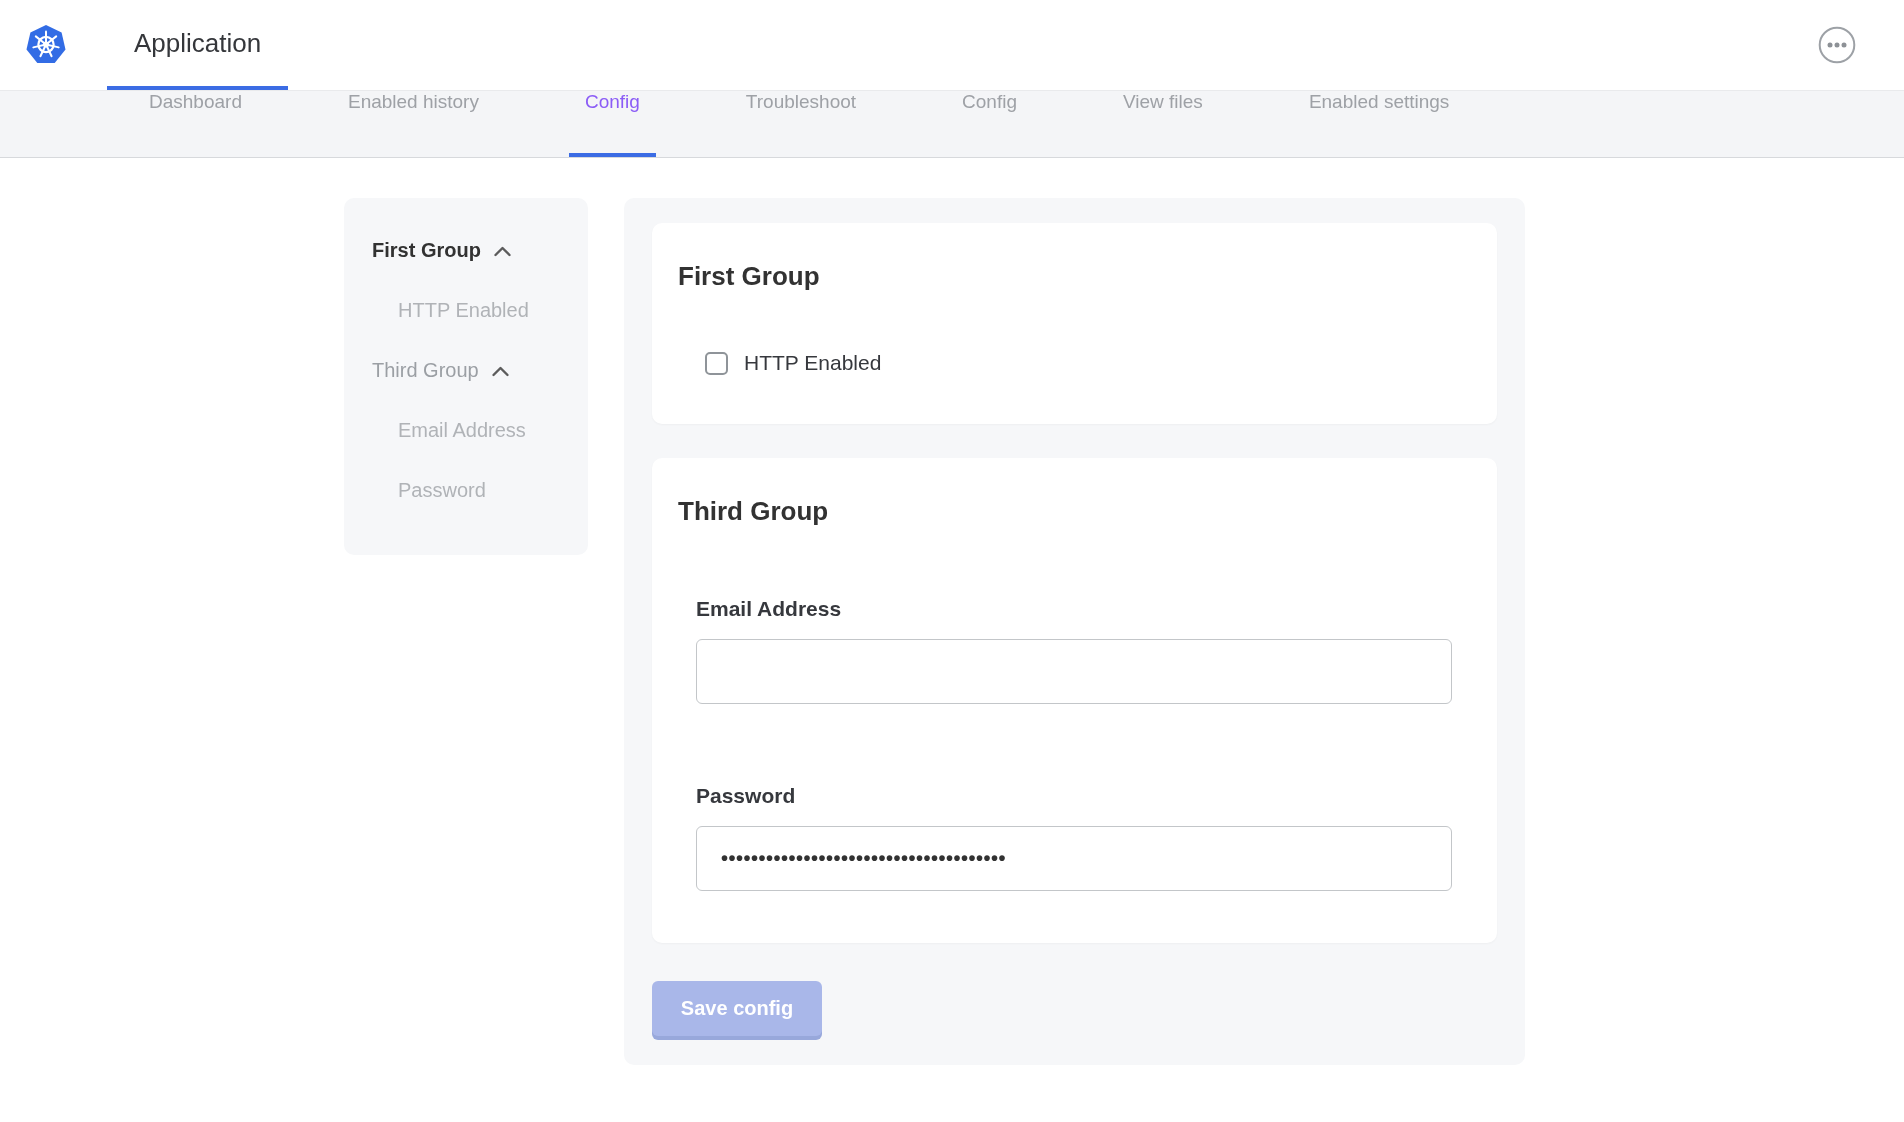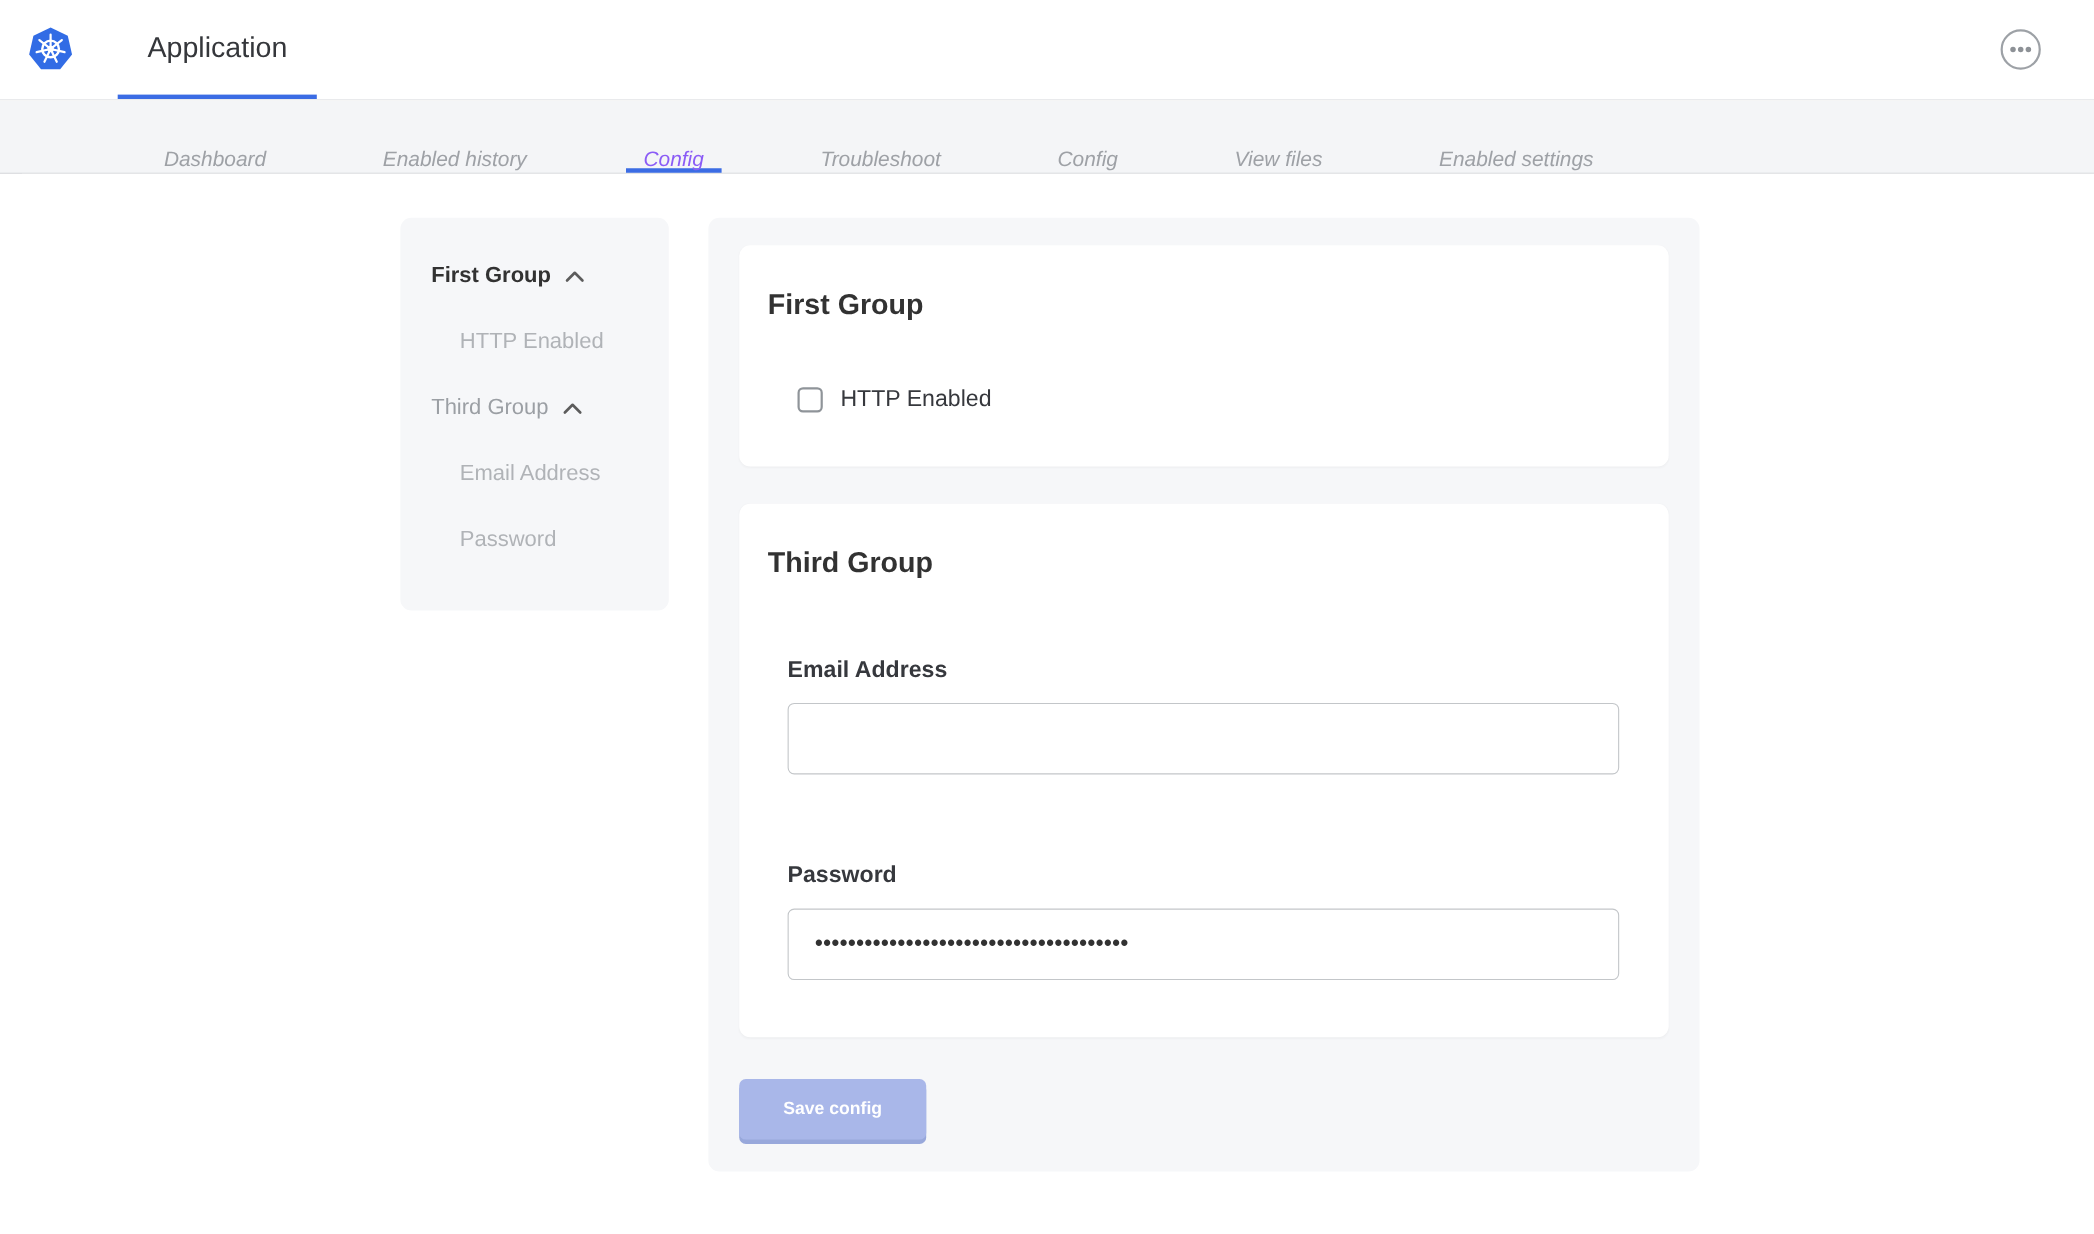--- a/index.html
+++ b/index.html
@@ -46,40 +46,38 @@
   
   .subnav {
     height: 67px;
     background: #f4f5f7;
     border-bottom: 1px solid #d7d9dc;
     display: flex;
     align-items: stretch;
     padding-left: 133px;
   }
   .nav-item {
-    display: flex; align-items: flex-end;
+    display: flex; align-items: flex-start;
     padding: 0 16px;
     margin-right: 74px;
     font-size: 19px;
     color: #9ea1a6;
     cursor: pointer;
     white-space: nowrap;
-    font-style: italic;
   }
   .nav-item.active {
     color: #8b5cf6;
     box-shadow: inset 0 -4px 0 #3b6ce4;
   }
 
   
   .main {
     position: relative;
     height: 964px;
     background: #ffffff;
-    margin-left: 20px;
   }
 
   
   .cfg-sidebar {
     position: absolute;
     left: 344px; top: 40px;
     width: 244px; height: 357px;
     background: #f6f7f9;
     border-radius: 10px;
     padding-top: 22px;
@@ -170,21 +168,21 @@
   }
   .save-btn {
     margin-top: 38px;
     width: 170px; height: 55px;
     background: #a9b7e9;
     border: none;
     border-radius: 6px;
     box-shadow: 0 4px 0 #98a8db;
     color: #ffffff;
     font-family: "Liberation Sans", "DejaVu Sans", sans-serif;
-    font-size: 16px;
+    font-size: 20px;
     font-weight: 700;
     cursor: pointer;
   }
 </style>
 </head>
 <body>
 
 <div class="header">
   <div class="logo-wrap">
     <svg width="42" height="42" viewBox="0 0 42 42">

